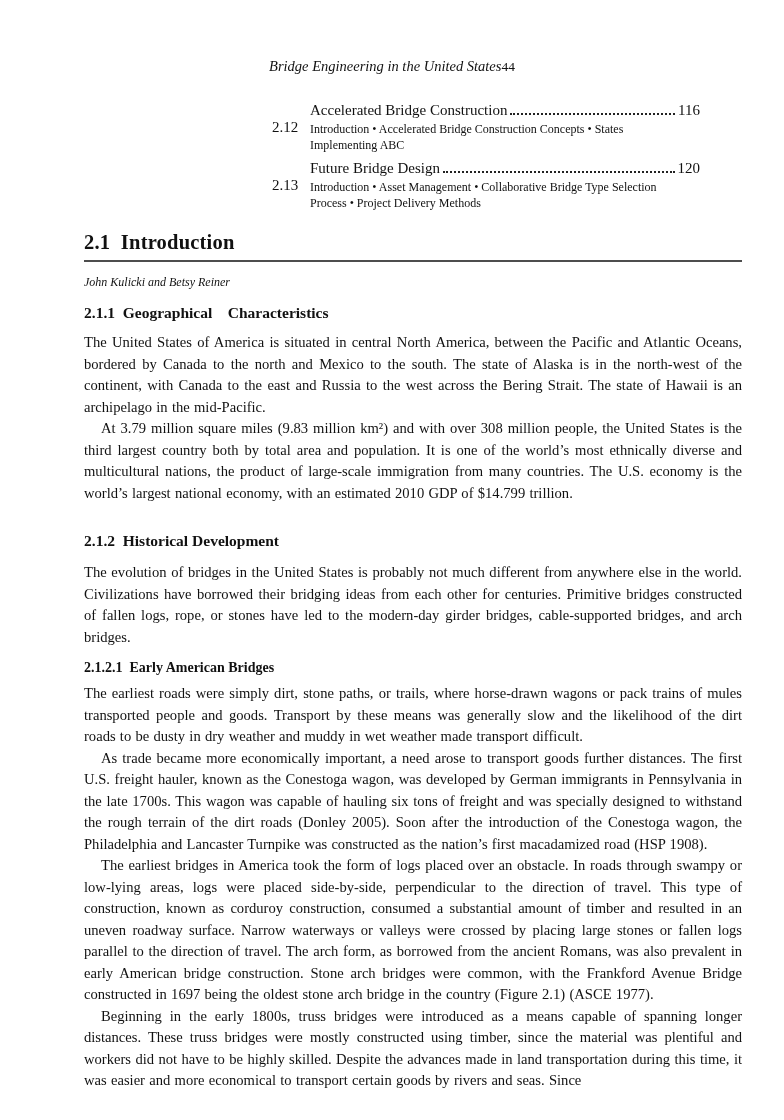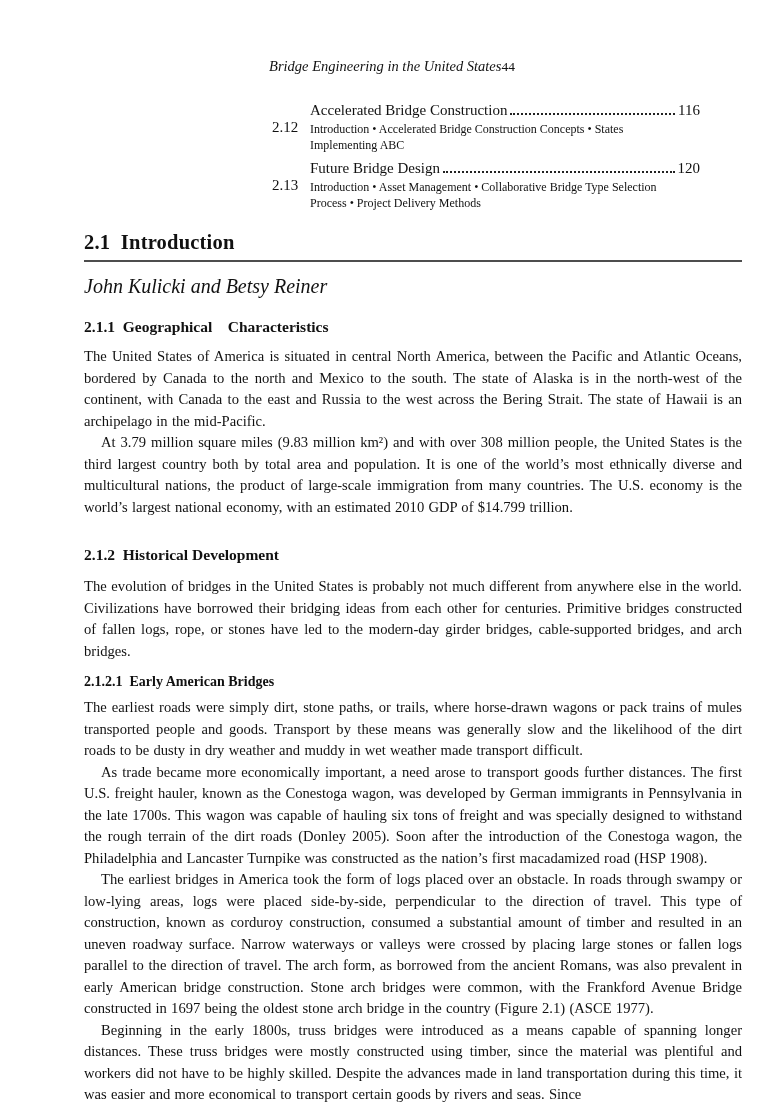--- a/index.html
+++ b/index.html
@@ -62,29 +62,29 @@
     letter-spacing: 0.2px;
   }
   .title-rule {
     height: 2px;
     background: #4d4d4d;
     margin-top: 6px;
   }
   .authors {
     margin-top: 13px;
     font-style: italic;
-    font-size: 20px;
+    font-size: 12px;
   }
 
   
   .h3 {
     font-weight: bold;
     font-size: 15.5px;
     white-space: pre-wrap;
-    margin-top: 20px;
+    margin-top: 14px;
     margin-bottom: 10px;
   }
   .h3.hist { margin-top: 28px; margin-bottom: 12px; }
   .h4 {
     font-weight: bold;
     font-size: 14px;
     white-space: pre-wrap;
     margin-top: 12px;
     margin-bottom: 7px;
   }

